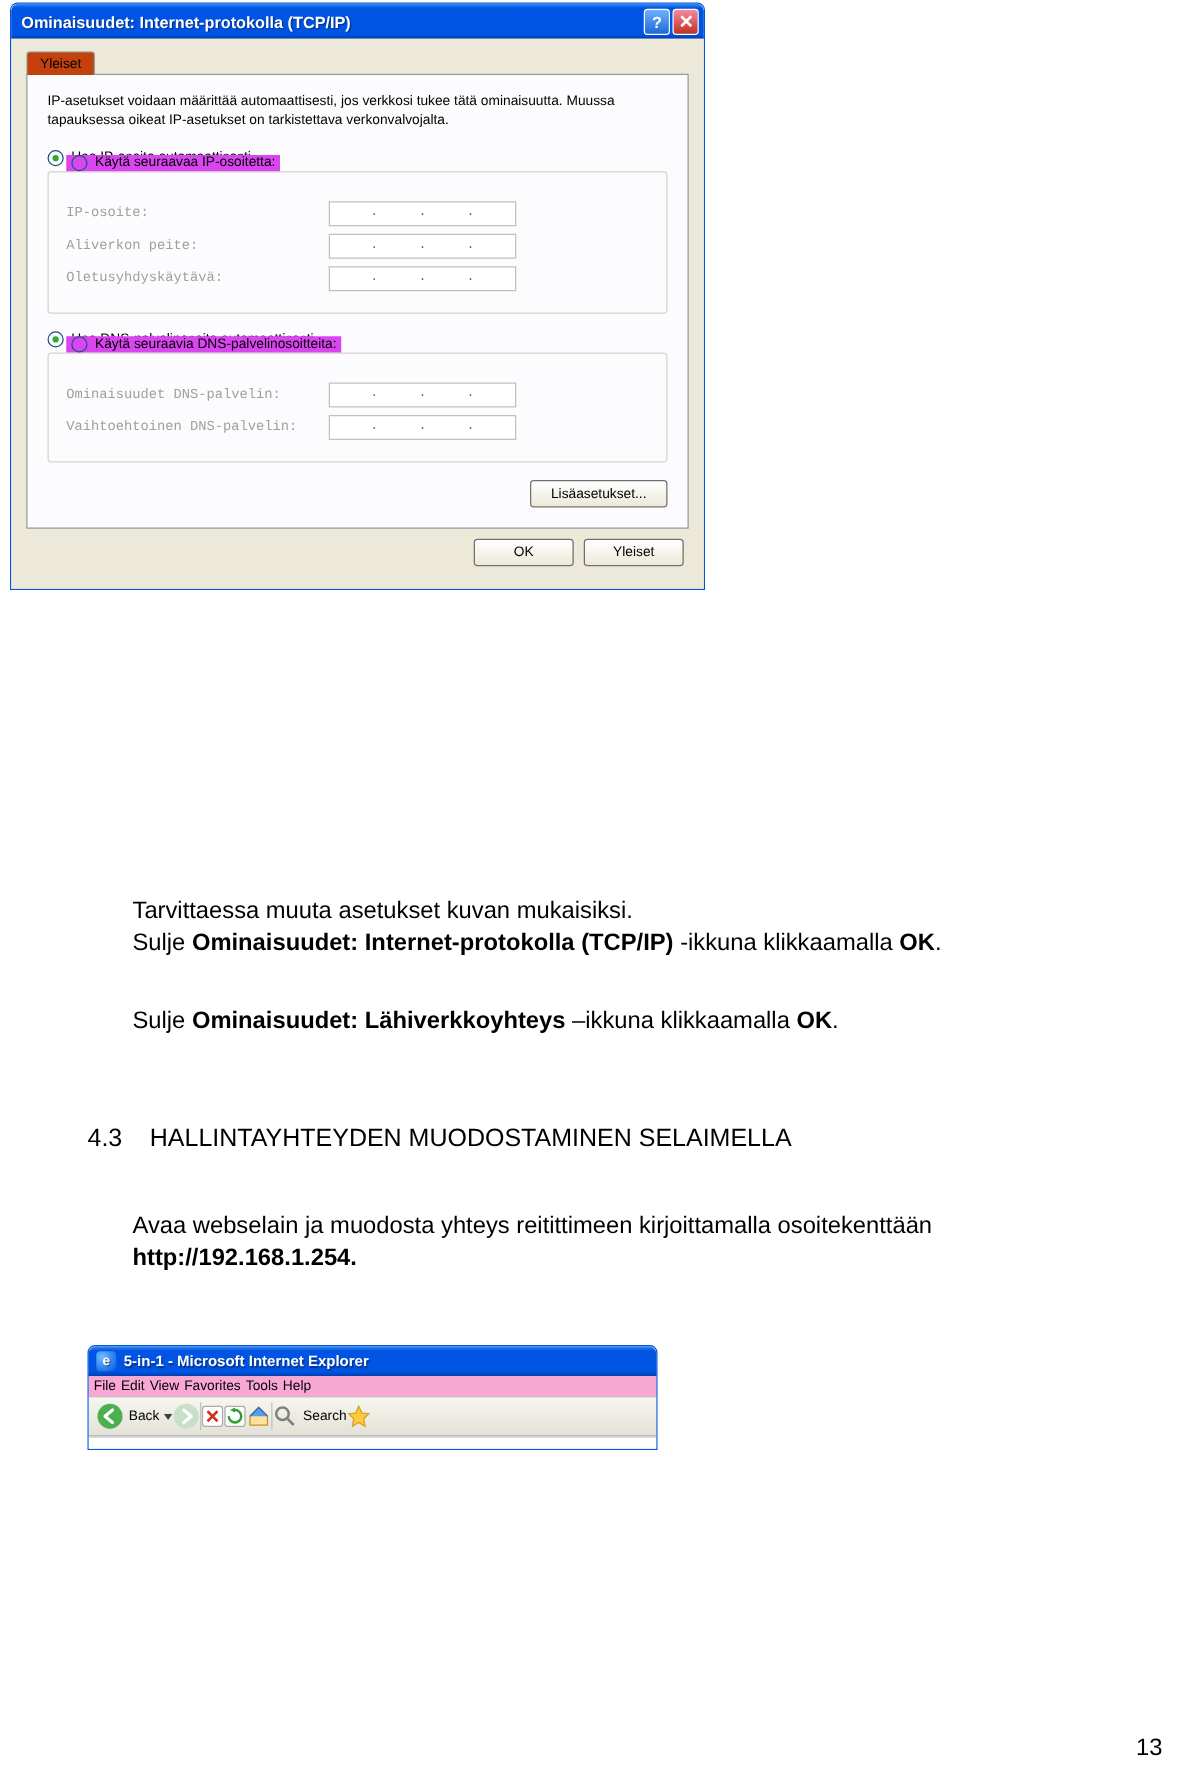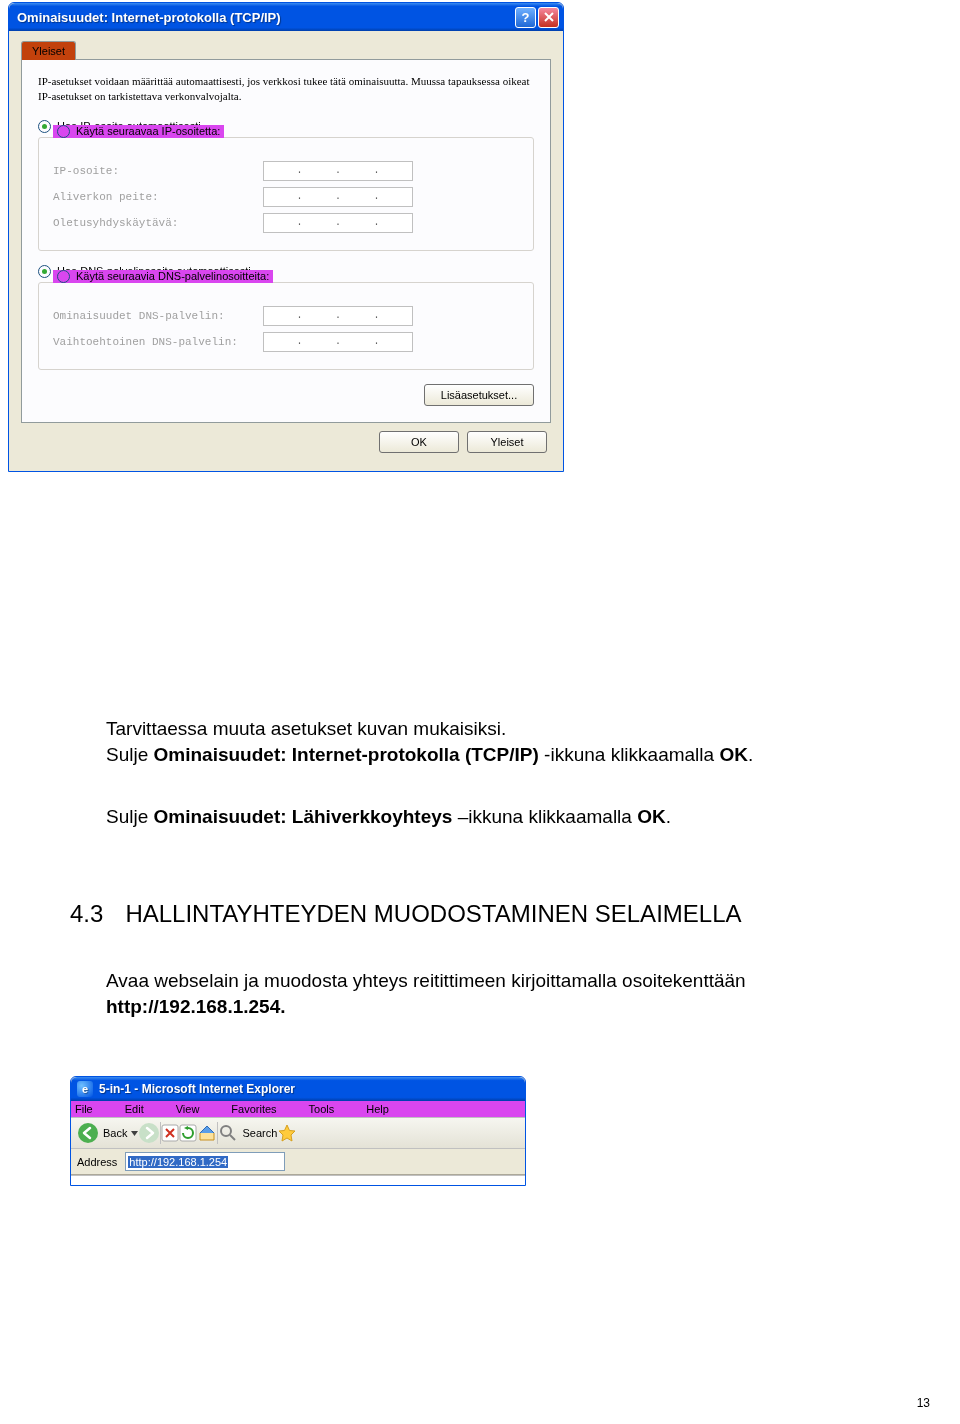--- a/index.html
+++ b/index.html
@@ -9,51 +9,51 @@
   .xp-dialog { position: absolute; top: 2px; left: 8px; width: 556px; border: 1px solid #0054e3; border-radius: 6px 6px 0 0; background: #ece9d8; }
   .xp-titlebar { height: 28px; background: linear-gradient(to bottom, #3c8cf0 0%, #0054e3 12%, #0054e3 88%, #003eaa 100%); border-radius: 6px 6px 0 0; display: flex; align-items: center; padding: 0 4px 0 8px; color: #fff; font-size: 13px; font-weight: bold; }
   .xp-title-text { flex: 1; text-shadow: 1px 1px 1px rgba(0,0,0,.4); }
   .xp-title-btn { width: 21px; height: 21px; margin-left: 2px; border-radius: 3px; border: 1px solid #fff; display: flex; align-items: center; justify-content: center; font-weight: bold; font-size: 13px; }
   .xp-help { background: linear-gradient(to bottom, #6fb0ff, #1f68d6); }
   .xp-close { background: linear-gradient(to bottom, #f6889e, #c43020); }
   .xp-body { padding: 10px 12px 12px 12px; background: #ece9d8; }
   .xp-tab-row { display: flex; margin-bottom: -1px; position: relative; z-index: 2; }
   .xp-tab { background: #c2410c; border: 1px solid #919b9c; border-bottom: none; border-radius: 3px 3px 0 0; padding: 3px 10px; font-size: 11px; }
   .xp-panel { background: #fcfcfe; border: 1px solid #919b9c; padding: 14px 16px 16px 16px; }
-  .xp-explain { font-size: 11px; line-height: 1.35; margin-bottom: 16px; font-family: Liberation Serif, serif; }
+  .xp-explain { font-size: 11px; line-height: 1.35; margin-bottom: 16px; }
   .xp-radio-row { display: flex; align-items: center; gap: 6px; margin: 4px 0; font-size: 11px; }
   .xp-radio { width: 13px; height: 13px; border-radius: 50%; border: 1px solid #1c5180; display: flex; align-items: center; justify-content: center; }
   .xp-radio.selected::after { content: ""; width: 5px; height: 5px; border-radius: 50%; background: #33a933; }
   .xp-group { border: 1px solid #d6d3ce; border-radius: 3px; padding: 8px 14px 12px 14px; margin: 4px 0 14px 0; }
   .xp-group.tight { padding-top: 0; margin-top: 0; }
   .xp-group-title { font-size: 11px; position: relative; top: -14px; background: #d946ef; display: inline-flex; align-items: center; gap: 6px; padding: 0 4px; margin-bottom: -8px; }
   .xp-field-row { display: flex; align-items: center; margin: 4px 0; height: 22px; font-family: Liberation Mono, monospace; }
   .xp-field-label { width: 210px; font-size: 11px; color: #a0a0a0; }
   .xp-ip-input { width: 150px; height: 20px; border: 1px solid #c0c0c0; background: #fff; display: flex; align-items: center; justify-content: space-evenly; color: #a0a0a0; font-size: 10px; }
   .xp-ip-dot { color: #606060; }
   .xp-btn-row { display: flex; justify-content: flex-end; margin-top: 6px; gap: 6px; }
   .xp-btn { height: 22px; min-width: 80px; padding: 0 10px; background: linear-gradient(to bottom, #fff, #ece9d8); border: 1px solid #707070; border-radius: 3px; font-size: 11px; display: flex; align-items: center; justify-content: center; }
   .xp-bottom-row { display: flex; justify-content: flex-end; gap: 8px; padding: 8px 4px 6px 4px; }
 
   
   .doc { position: absolute; left: 70px; width: 810px; font-size: 19px; line-height: 1.35; margin-left: 36px; }
   .d1 { top: 716px; }
   .d2 { top: 742px; }
   .d3 { top: 804px; }
-  .doc-heading { position: absolute; left: 70px; top: 900px; font-size: 24px; font-family: Arial, sans-serif; display: flex; gap: 22px; }
+  .doc-heading { position: absolute; left: 70px; top: 900px; font-size: 20px; font-family: Arial, sans-serif; display: flex; gap: 22px; }
   .d4 { top: 968px; }
   .d5 { top: 994px; }
   .bold { font-weight: bold; }
-  .pagenum { position: absolute; right: 30px; bottom: 14px; font-size: 12px; }
+  .pagenum { position: absolute; right: 30px; bottom: 14px; font-size: 19px; }
 
   
   .ie { position: absolute; top: 1076px; left: 70px; width: 456px; border: 1px solid #0054e3; border-radius: 6px 6px 0 0; background: #ece9d8; }
   .ie-titlebar { height: 24px; background: linear-gradient(to bottom, #3c8cf0 0%, #0054e3 15%, #0054e3 85%, #003eaa 100%); border-radius: 6px 6px 0 0; display: flex; align-items: center; padding: 0 6px; gap: 6px; color: #fff; font-weight: bold; font-size: 12px; text-shadow: 1px 1px 1px rgba(0,0,0,.4); }
   .ie-e { width: 16px; height: 16px; border-radius: 3px; background: radial-gradient(circle at 30% 30%, #6fc0ff, #0054e3); display: flex; align-items: center; justify-content: center; color: #fff; font-size: 11px; font-weight: bold; }
-  .ie-menu { background: #d946ef; border-bottom: 1px solid #c0c0c0; padding: 2px 4px; display: flex; gap: 32px; font-size: 11px; }
+  .ie-menu { background: #f9a8d4; border-bottom: 1px solid #c0c0c0; padding: 2px 4px; display: flex; gap: 4px; font-size: 11px; }
   .ie-toolbar { background: linear-gradient(to bottom, #f6f6f0, #e4e2d6); border-bottom: 1px solid #c0c0c0; padding: 4px 6px; display: flex; align-items: center; }
   .ie-tb-item { display: flex; align-items: center; gap: 4px; font-size: 11px; }
   .ie-icon { display: block; }
   .ie-sep { width: 1px; height: 22px; background: #c0c0c0; }
   .ie-addr-row { background: #ece9d8; border-bottom: 1px solid #aca899; padding: 3px 6px; display: flex; align-items: center; gap: 8px; font-size: 11px; }
   .ie-addr-input { flex: 0 0 160px; height: 19px; border: 1px solid #7f9db9; background: #fff; display: flex; align-items: center; padding: 0 2px; font-size: 11px; }
   .ie-addr-sel { background: #316ac5; color: #fff; padding: 0 1px; }
   .ie-content { height: 10px; background: #fff; border-top: 1px solid #c0c0c0; }
 </style>
 </head>
@@ -222,22 +222,16 @@
           <path d="M12 12 L17 17" stroke="#808080" stroke-width="2"></path>
         </svg>
       <span>Search</span>
     </div>
     <div class="ie-tb-item">
       <svg width="20" height="20" viewBox="0 0 20 20">
           <path d="M10 2 L12.5 7.5 L18 8 L14 12 L15 18 L10 15 L5 18 L6 12 L2 8 L7.5 7.5 Z" fill="#ffcb3d" stroke="#d6a020"></path>
         </svg>
     </div>
   </div>
-  <div class="ie-addr-row">
-    <span>Address</span>
-    <div class="ie-addr-input">
-      <span class="ie-addr-sel">http://192.168.1.254</span>
-    </div>
-  </div>
   <div class="ie-content"></div>
 </div>
 
 <div class="pagenum">13</div>
 
 </body></html>

